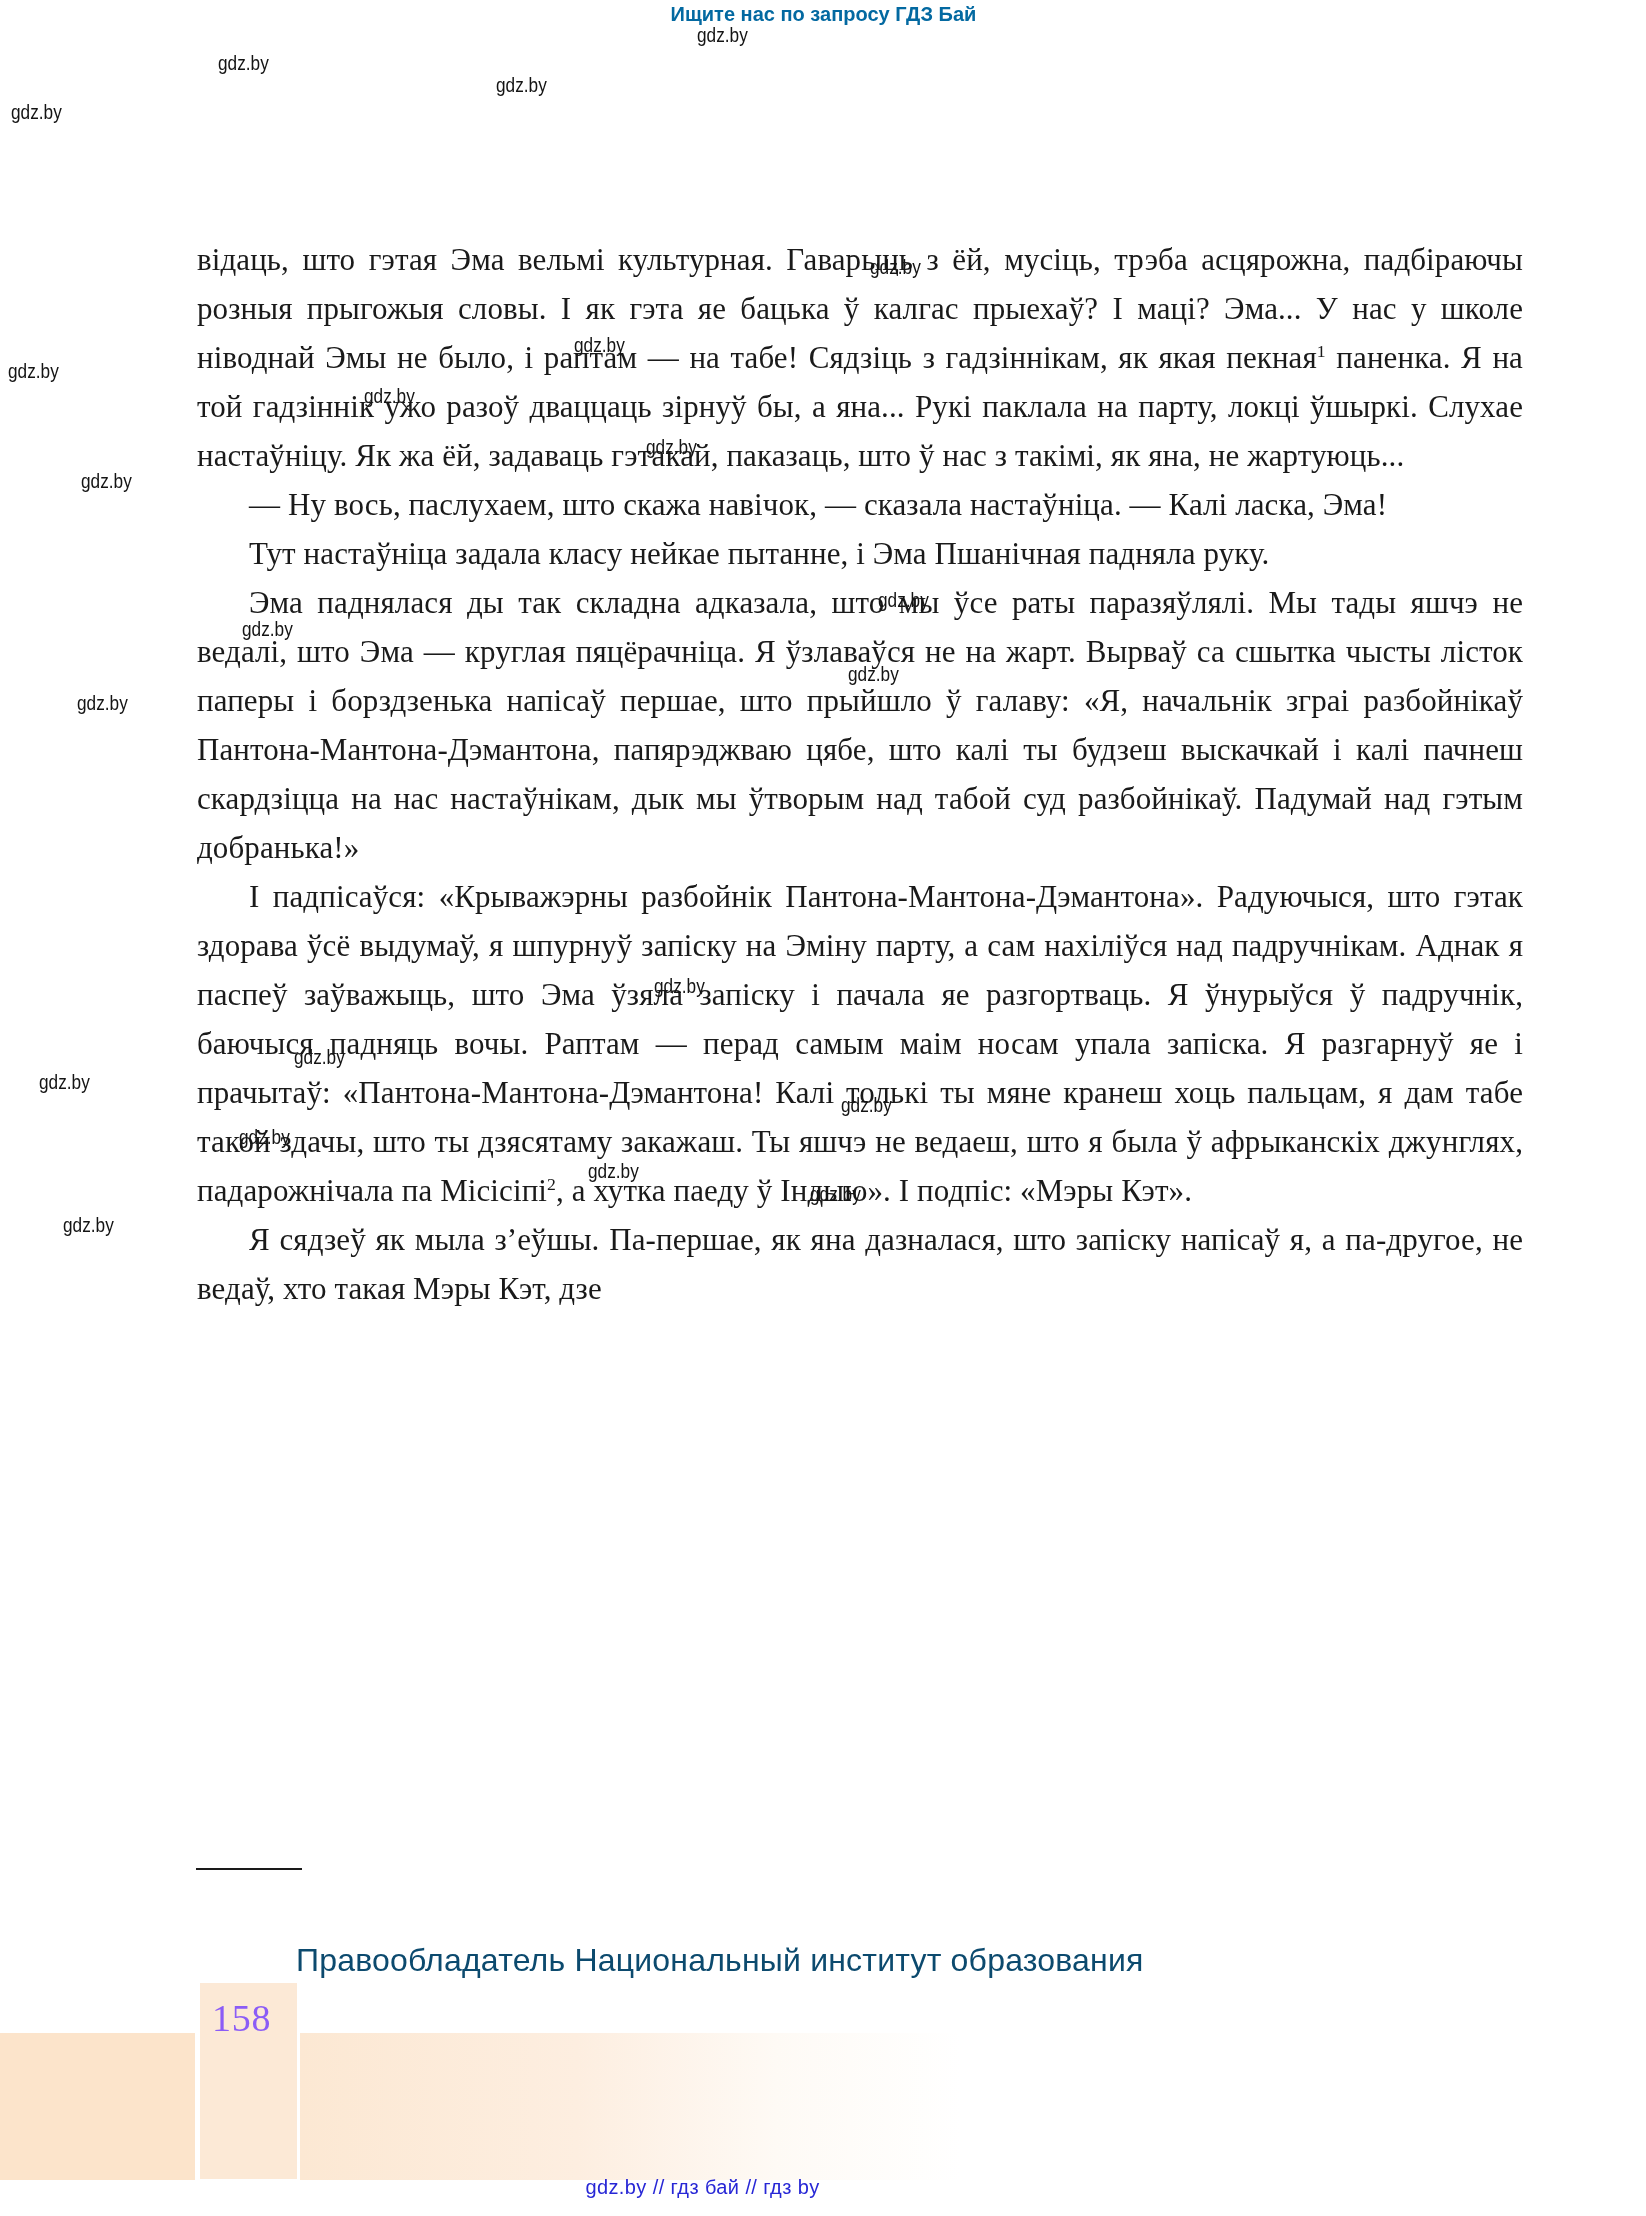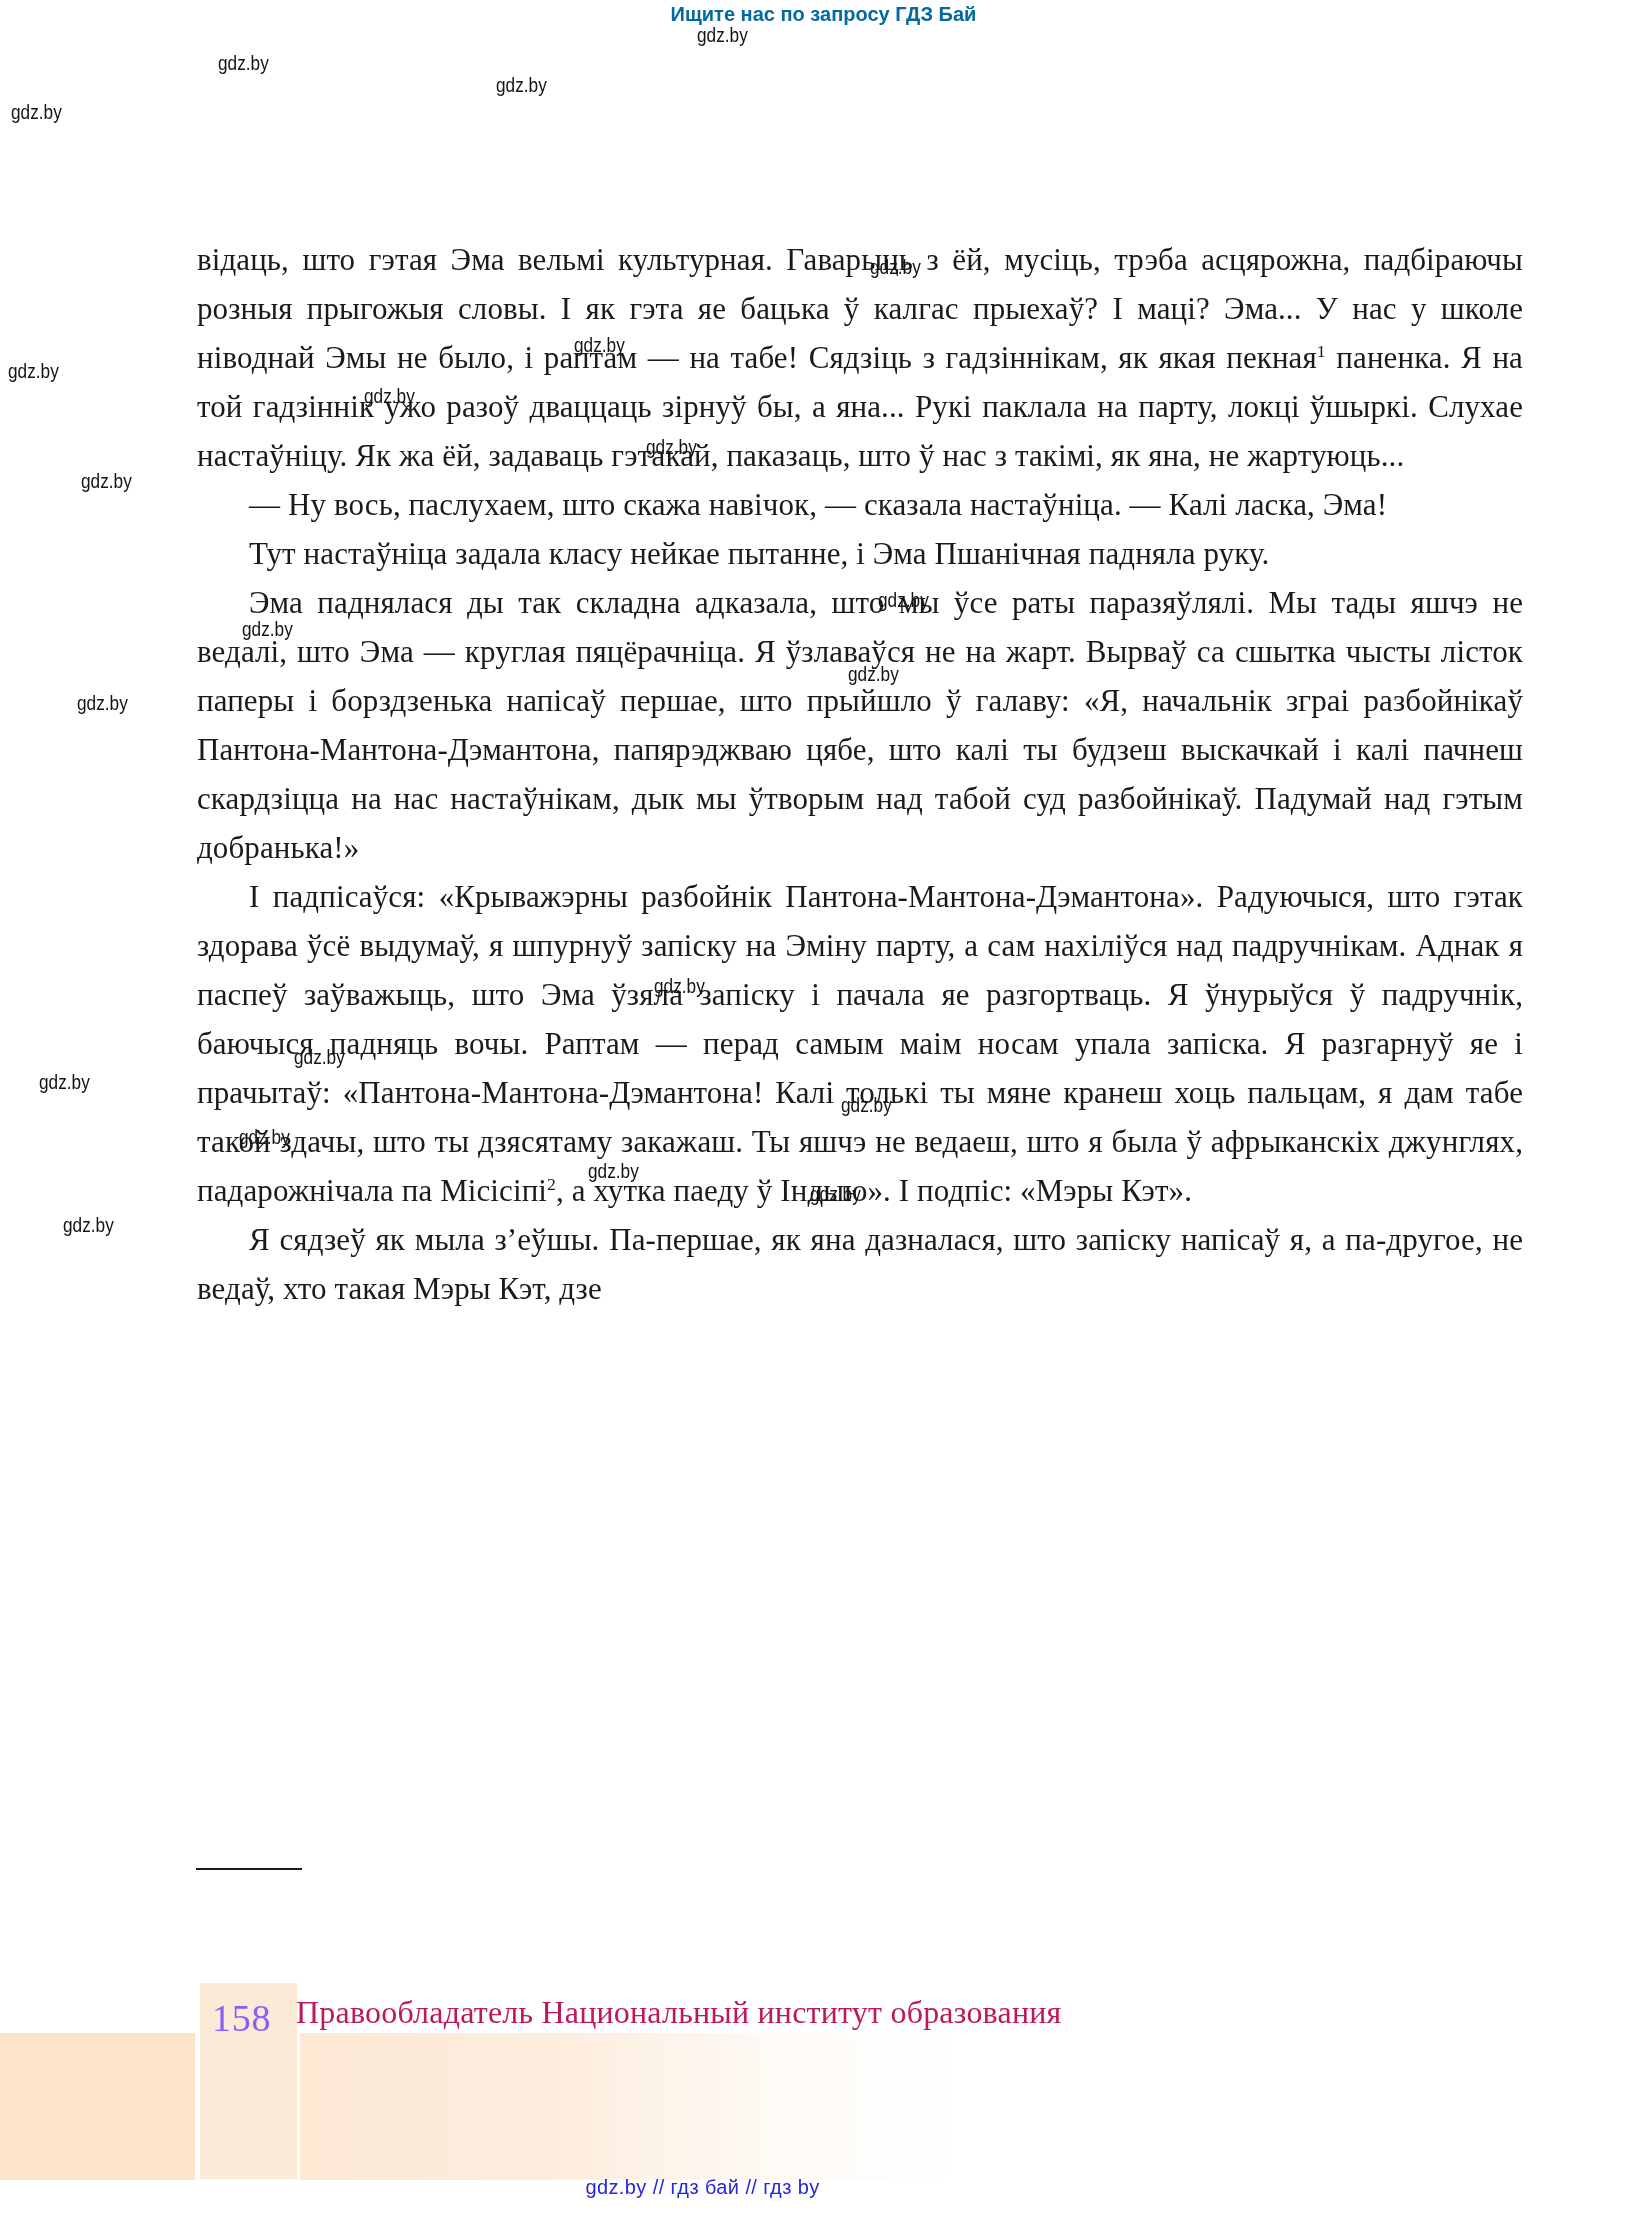--- a/index.html
+++ b/index.html
@@ -117,24 +117,24 @@
     left: 212px;
     top: 1996px;
     font-family: "Liberation Serif", "DejaVu Serif", serif;
     font-size: 38px;
     color: #8b5cf6;
     letter-spacing: 0.8px;
   }
   .copyright {
     position: absolute;
     left: 296px;
-    top: 1994px;
-    font-family: Liberation Serif, serif;
+    top: 1942px;
+    font-family: Liberation Sans, sans-serif;
     font-size: 32px;
-    color: #be185d;
+    color: #0c4a6e;
     white-space: nowrap;
     letter-spacing: 0.2px;
   }
 
   
   .footer-link {
     position: absolute;
     left: 0;
     top: 2176px;
     width: 1405px;

